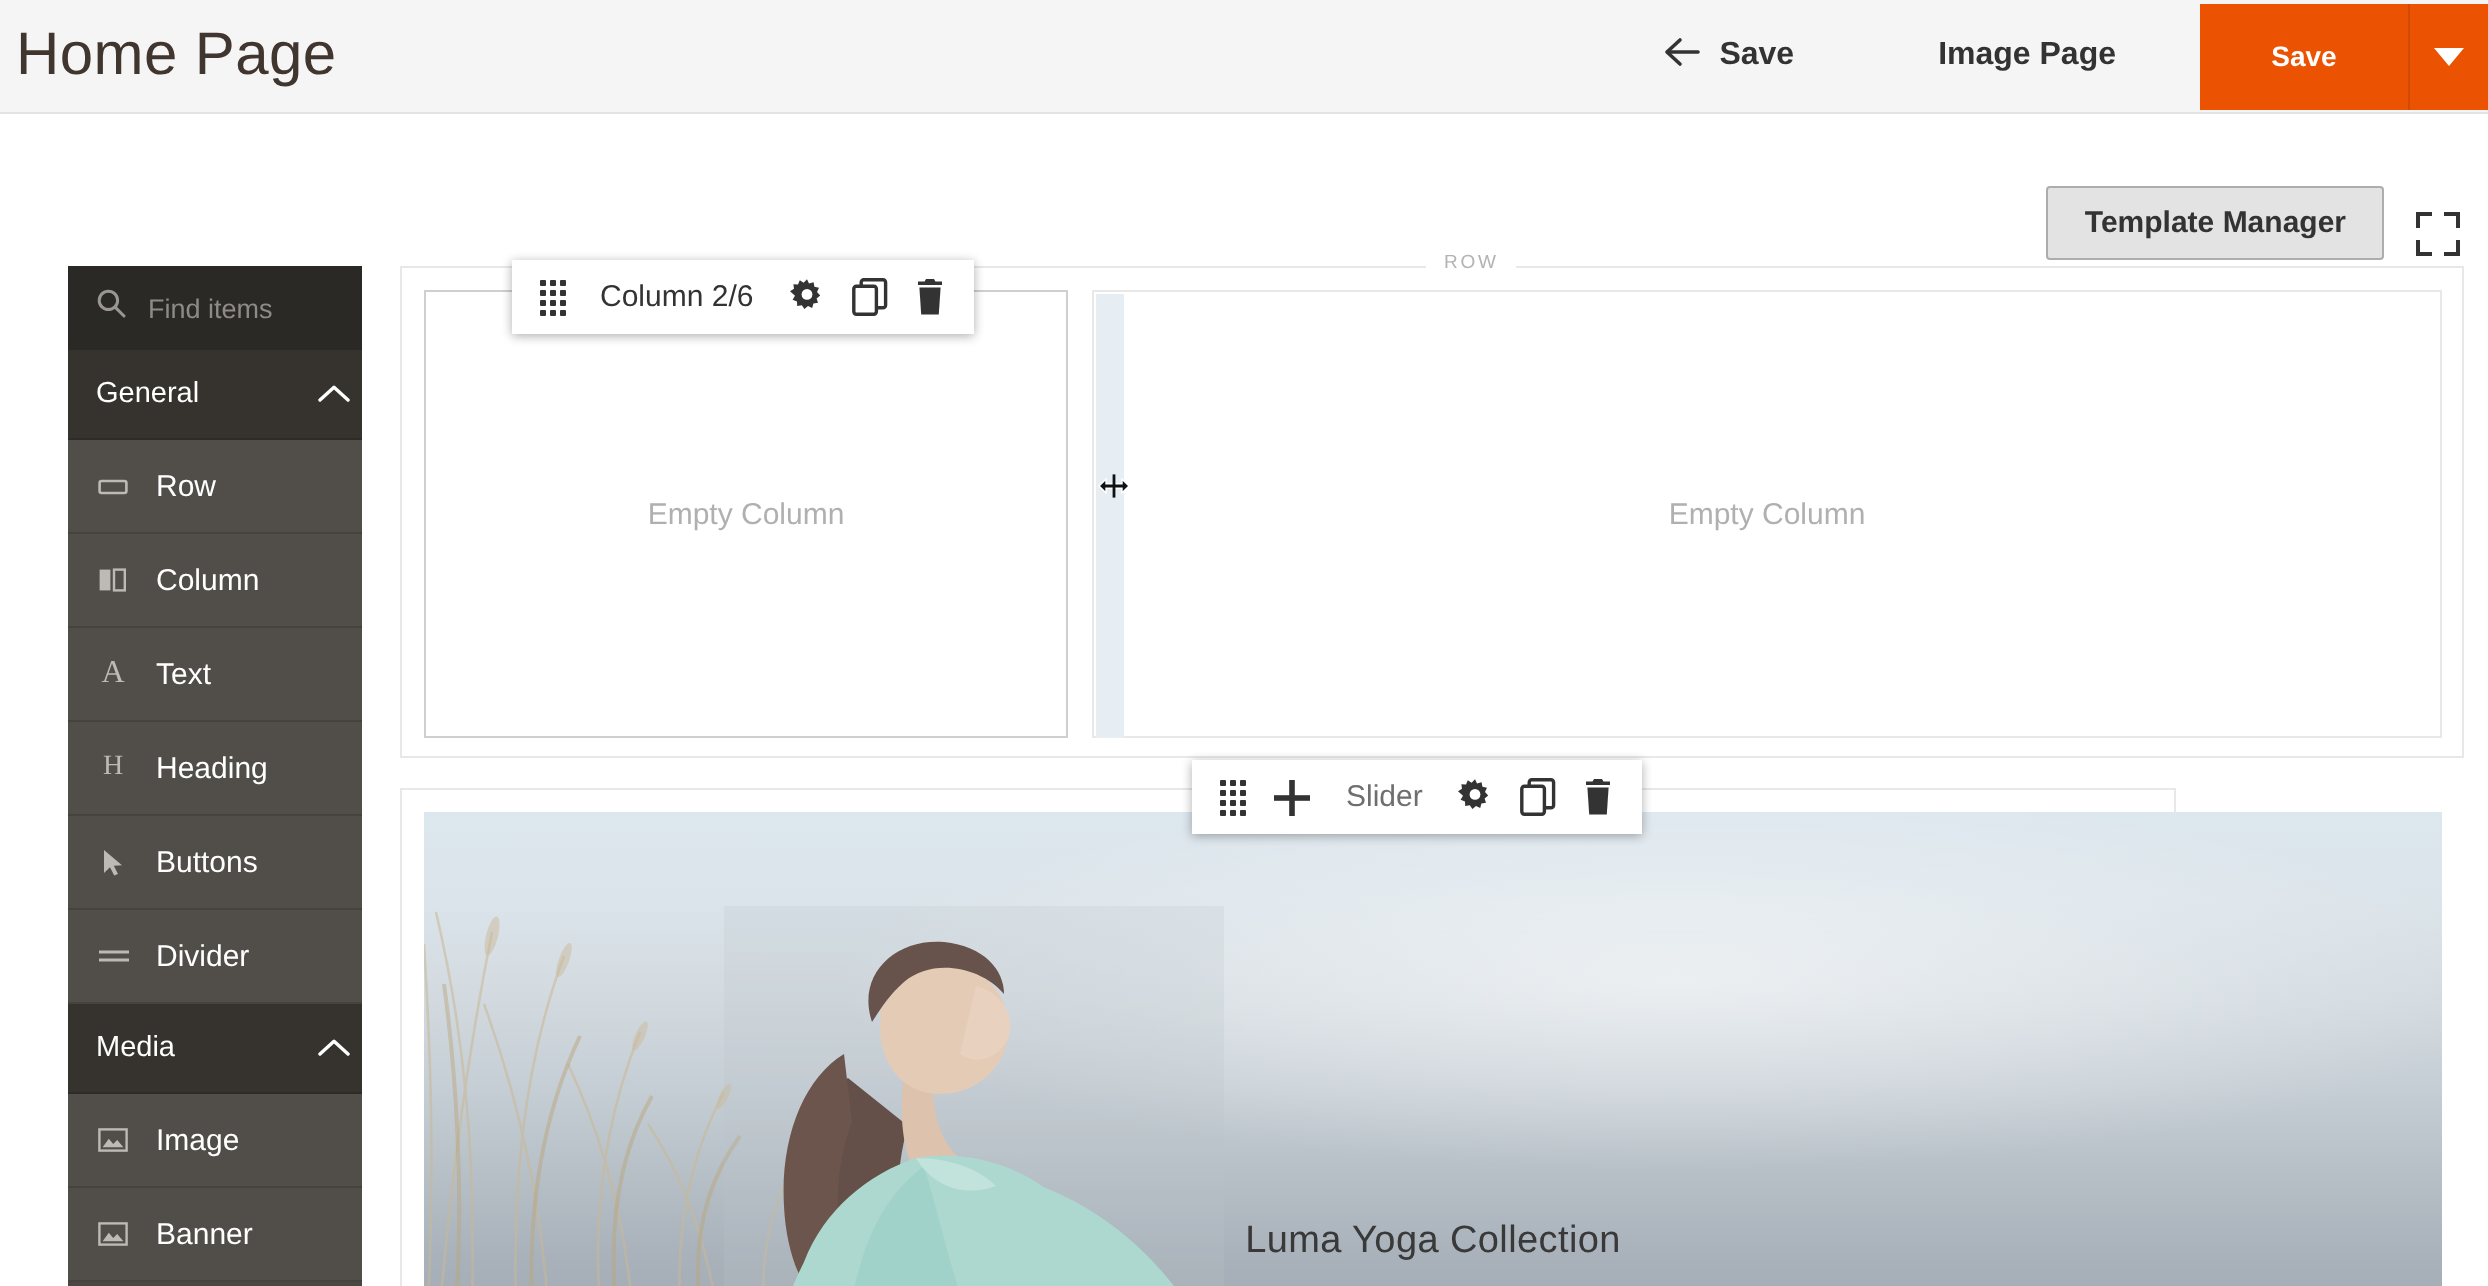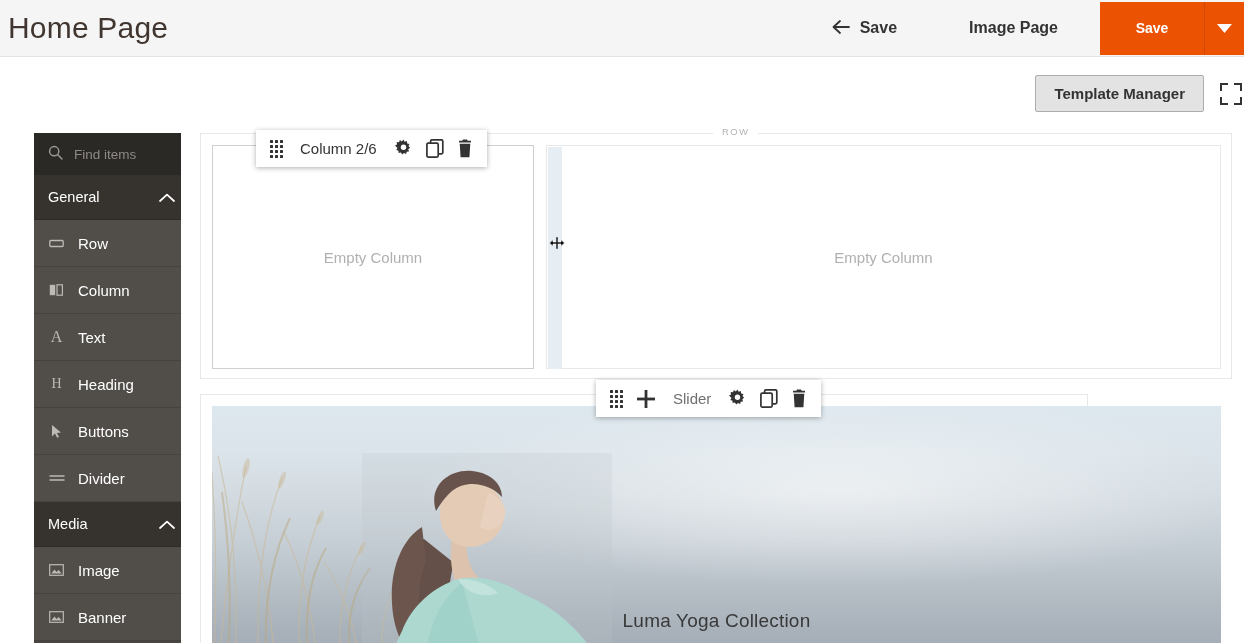--- a/index.html
+++ b/index.html
@@ -45,22 +45,22 @@
   .save-divider { width: 1px; background: #d04a04; }
   .save-caret {
     background: #eb5202; width: 39px; display: flex;
     align-items: center; justify-content: center; cursor: pointer;
   }
   .save-caret svg { display: block; }
 
   
   .subbar {
     position: absolute; left: 0; top: 57px; width: 1244px; height: 73px;
-    background: #ffffff; display: flex; align-items: center;
-    justify-content: flex-end; padding-right: 0; gap: 14px;
+    background: #ffffff; display: flex; align-items: flex-end;
+    justify-content: flex-end; padding-right: 12px; gap: 14px;
   }
   .template-manager-btn {
     background: #e3e3e3; border: 1px solid #adadad; border-radius: 2px;
     font-size: 15px; font-weight: bold; color: #333333;
     padding: 10px 18px; cursor: pointer; line-height: 1;
   }
   .fullscreen-btn {
     width: 26px; height: 26px; cursor: pointer; position: relative;
     display: flex; align-items: center; justify-content: center;
   }

